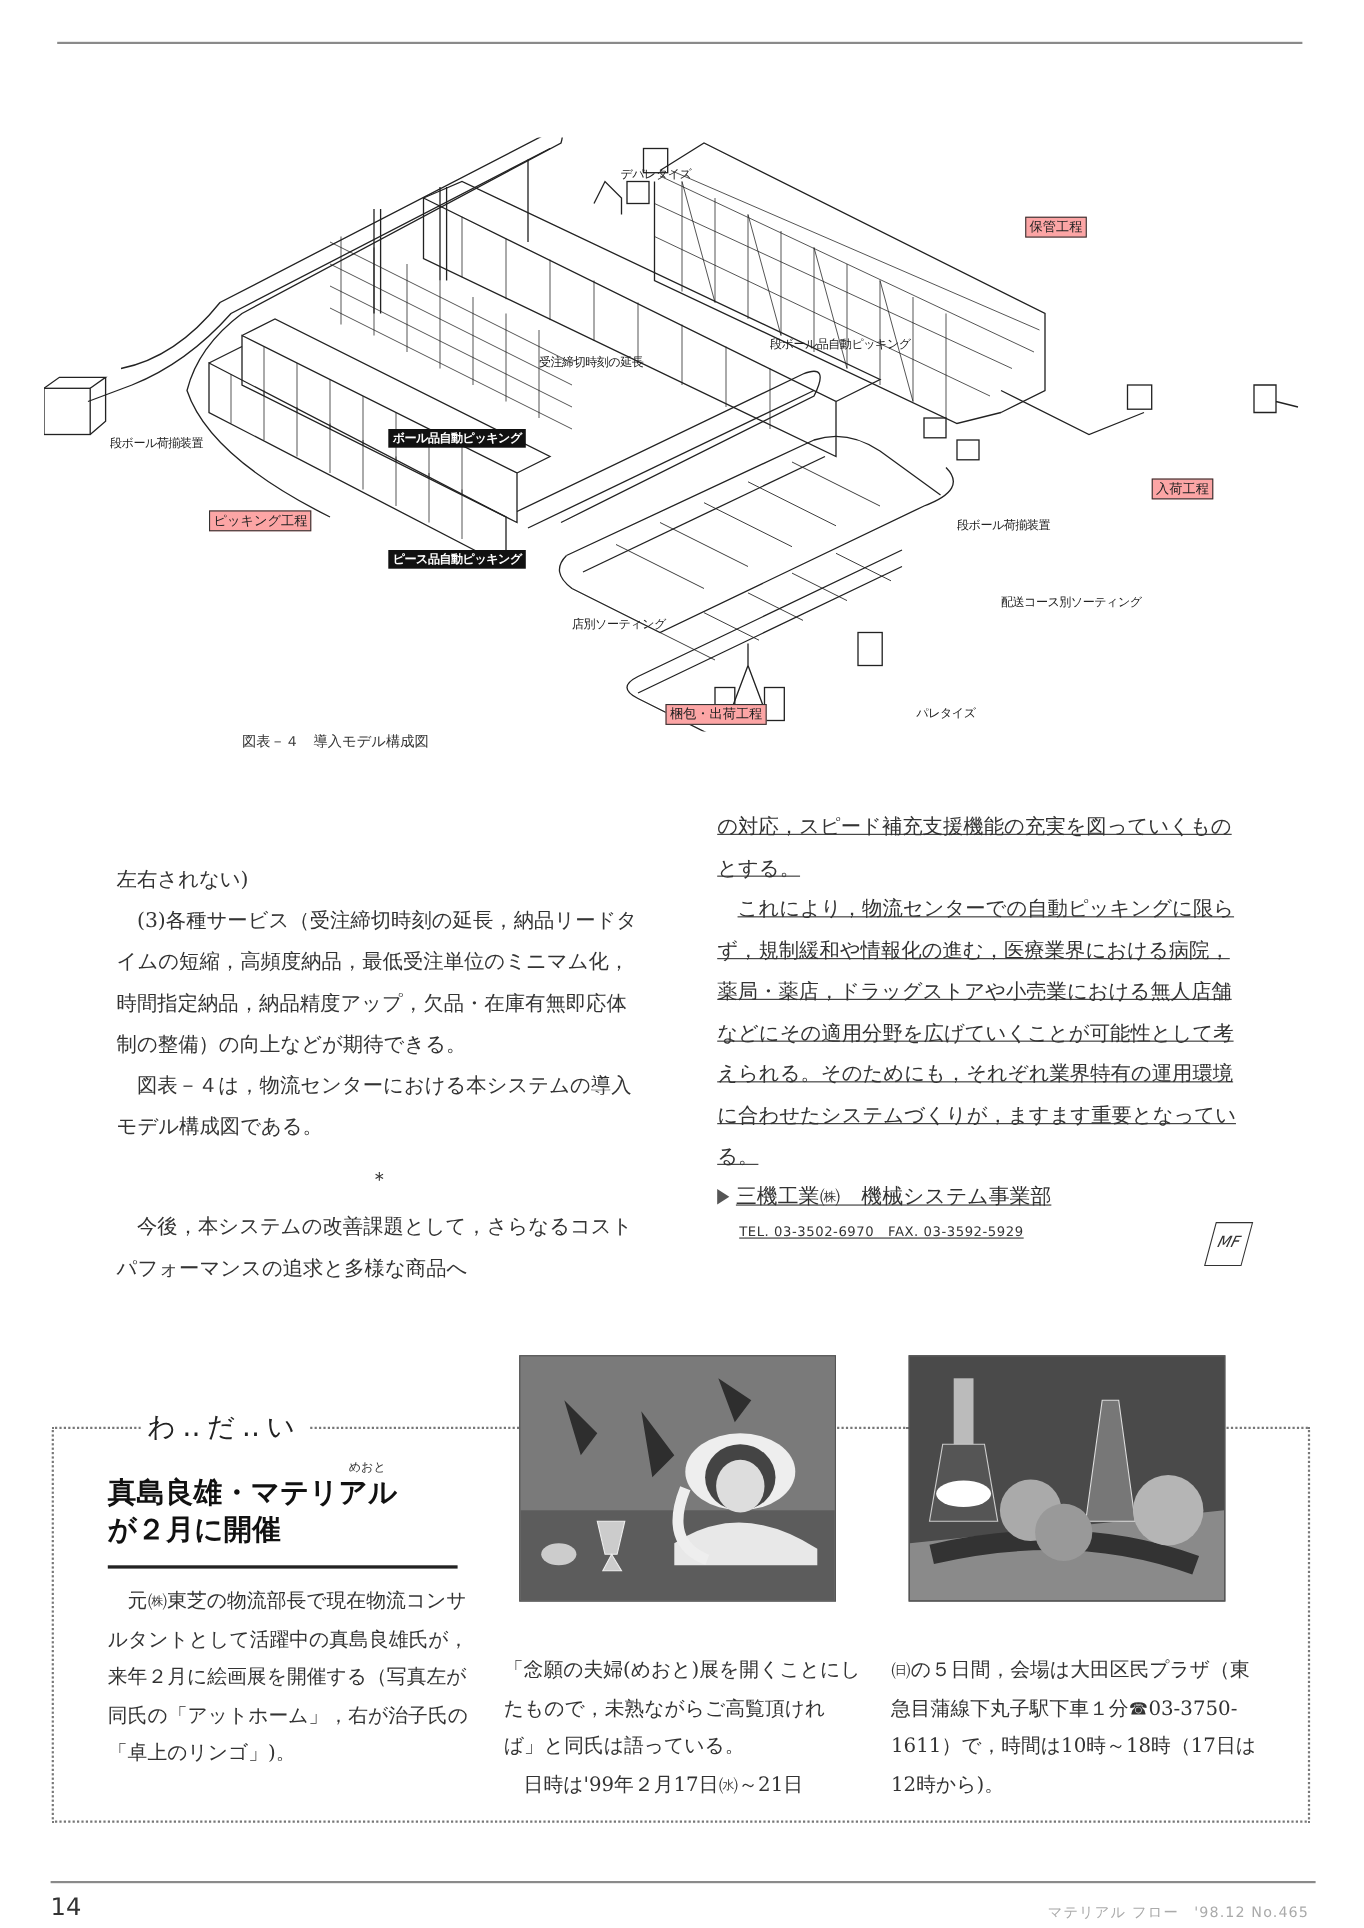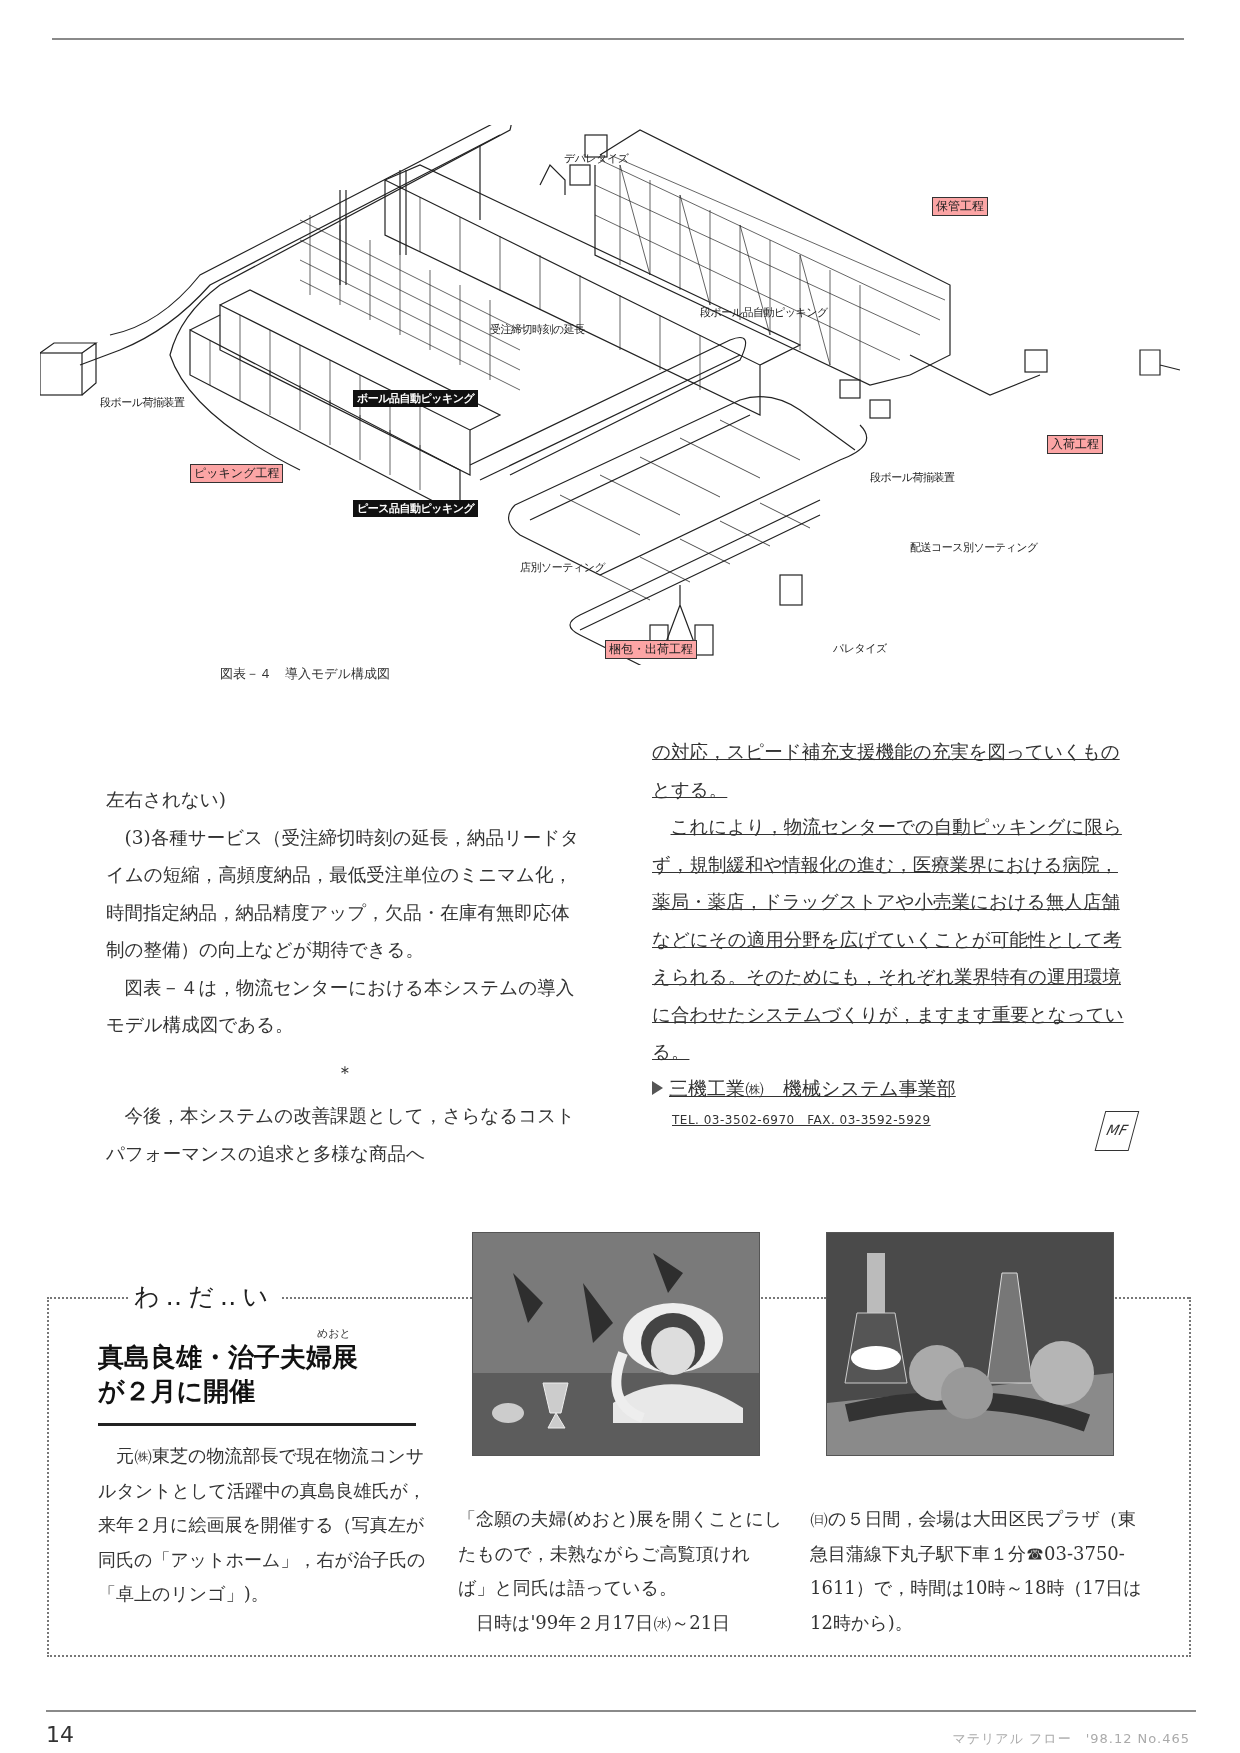--- a/index.html
+++ b/index.html
@@ -155,21 +155,21 @@
 </div>
 
 <div class="topdots" style="left:47px; top:1297px; width:425px;"></div>
 <div class="topdots" style="left:758px; top:1297px; width:68px;"></div>
 <div class="topdots" style="left:1112px; top:1297px; width:77px;"></div>
 <div id="wadai-box"></div>
 <div id="wadai-tag">わ‥だ‥い</div>
 
 <div id="ruby">めおと</div>
 <div id="headline">
-  <div>真島良雄・治子夫婦展</div>
+  <div>真島良雄・マテリアル</div>
   <div>が２月に開催</div>
 </div>
 <div id="headline-rule"></div>
 
 <div id="w1" class="wcol">
   <p class="indent">元㈱東芝の物流部長で現在物流コンサルタントとして活躍中の真島良雄氏が，来年２月に絵画展を開催する（写真左が同氏の「アットホーム」，右が治子氏の「卓上のリンゴ」)。</p>
 </div>
 
 <div id="photo-left" class="photo" title="アットホーム">
   <svg viewBox="0 0 286 222" width="286" height="222">

